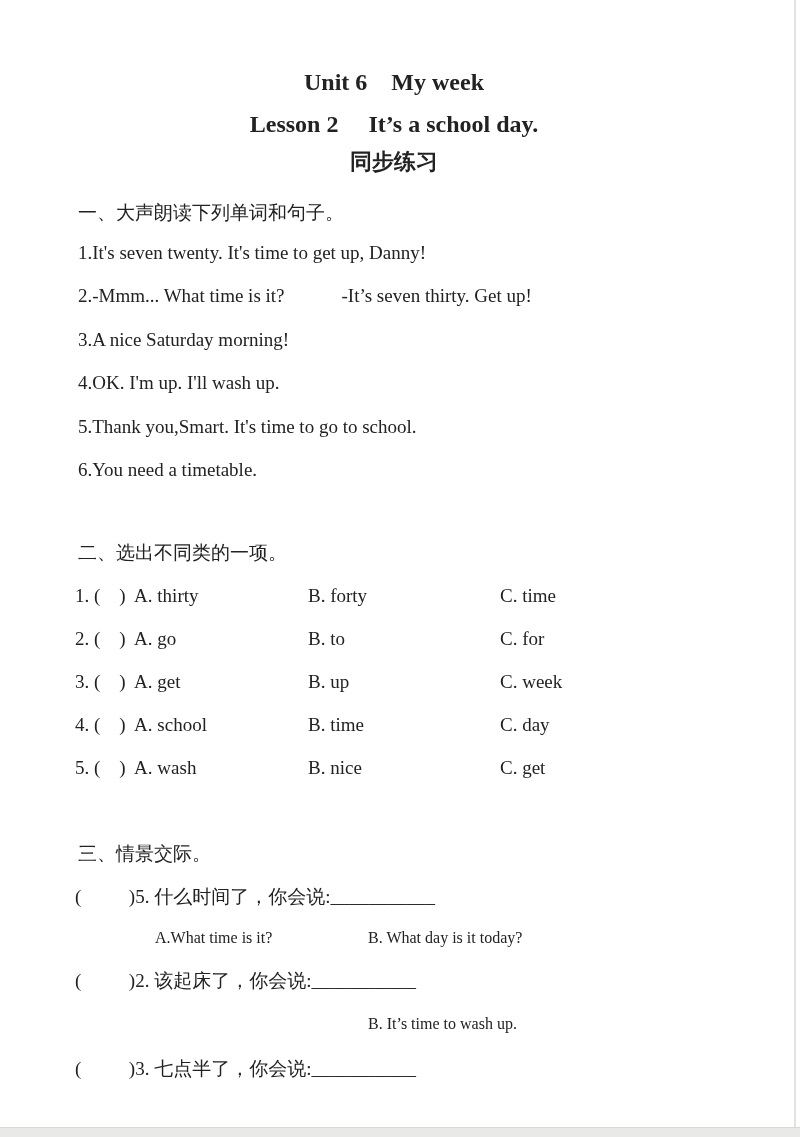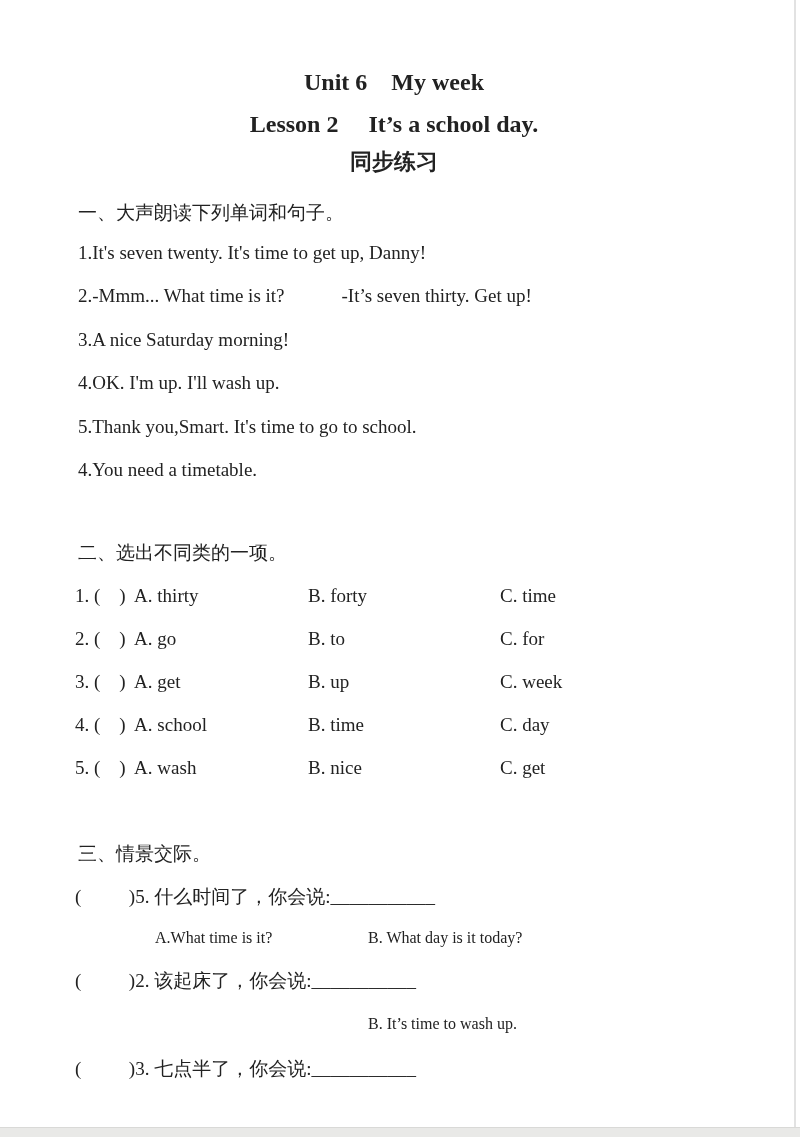--- a/index.html
+++ b/index.html
@@ -89,21 +89,21 @@
     <div class="line title" style="top:68px">Unit 6    My week</div>
     <div class="line title" style="top:110px">Lesson 2     It’s a school day.</div>
     <div class="line subtitle" style="top:149px">同步练习</div>
 
     <div class="line" style="top:200px">一、大声朗读下列单词和句子。</div>
     <div class="line" style="top:240px">1.It's seven twenty. It's time to get up, Danny!</div>
     <div class="line" style="top:283px">2.-Mmm... What time is it?            -It’s seven thirty. Get up!</div>
     <div class="line" style="top:327px">3.A nice Saturday morning!</div>
     <div class="line" style="top:370px">4.OK. I'm up. I'll wash up.</div>
     <div class="line" style="top:414px">5.Thank you,Smart. It's time to go to school.</div>
-    <div class="line" style="top:457px">4.You need a timetable.</div>
+    <div class="line" style="top:457px">6.You need a timetable.</div>
 
     <div class="line" style="top:540px">二、选出不同类的一项。</div>
 
     <div class="row" style="top:583px">
       <span class="cA">1. (    )  A. thirty</span>
       <span class="cB">B. forty</span>
       <span class="cC">C. time</span>
     </div>
     <div class="row" style="top:626px">
       <span class="cA">2. (    )  A. go</span>

